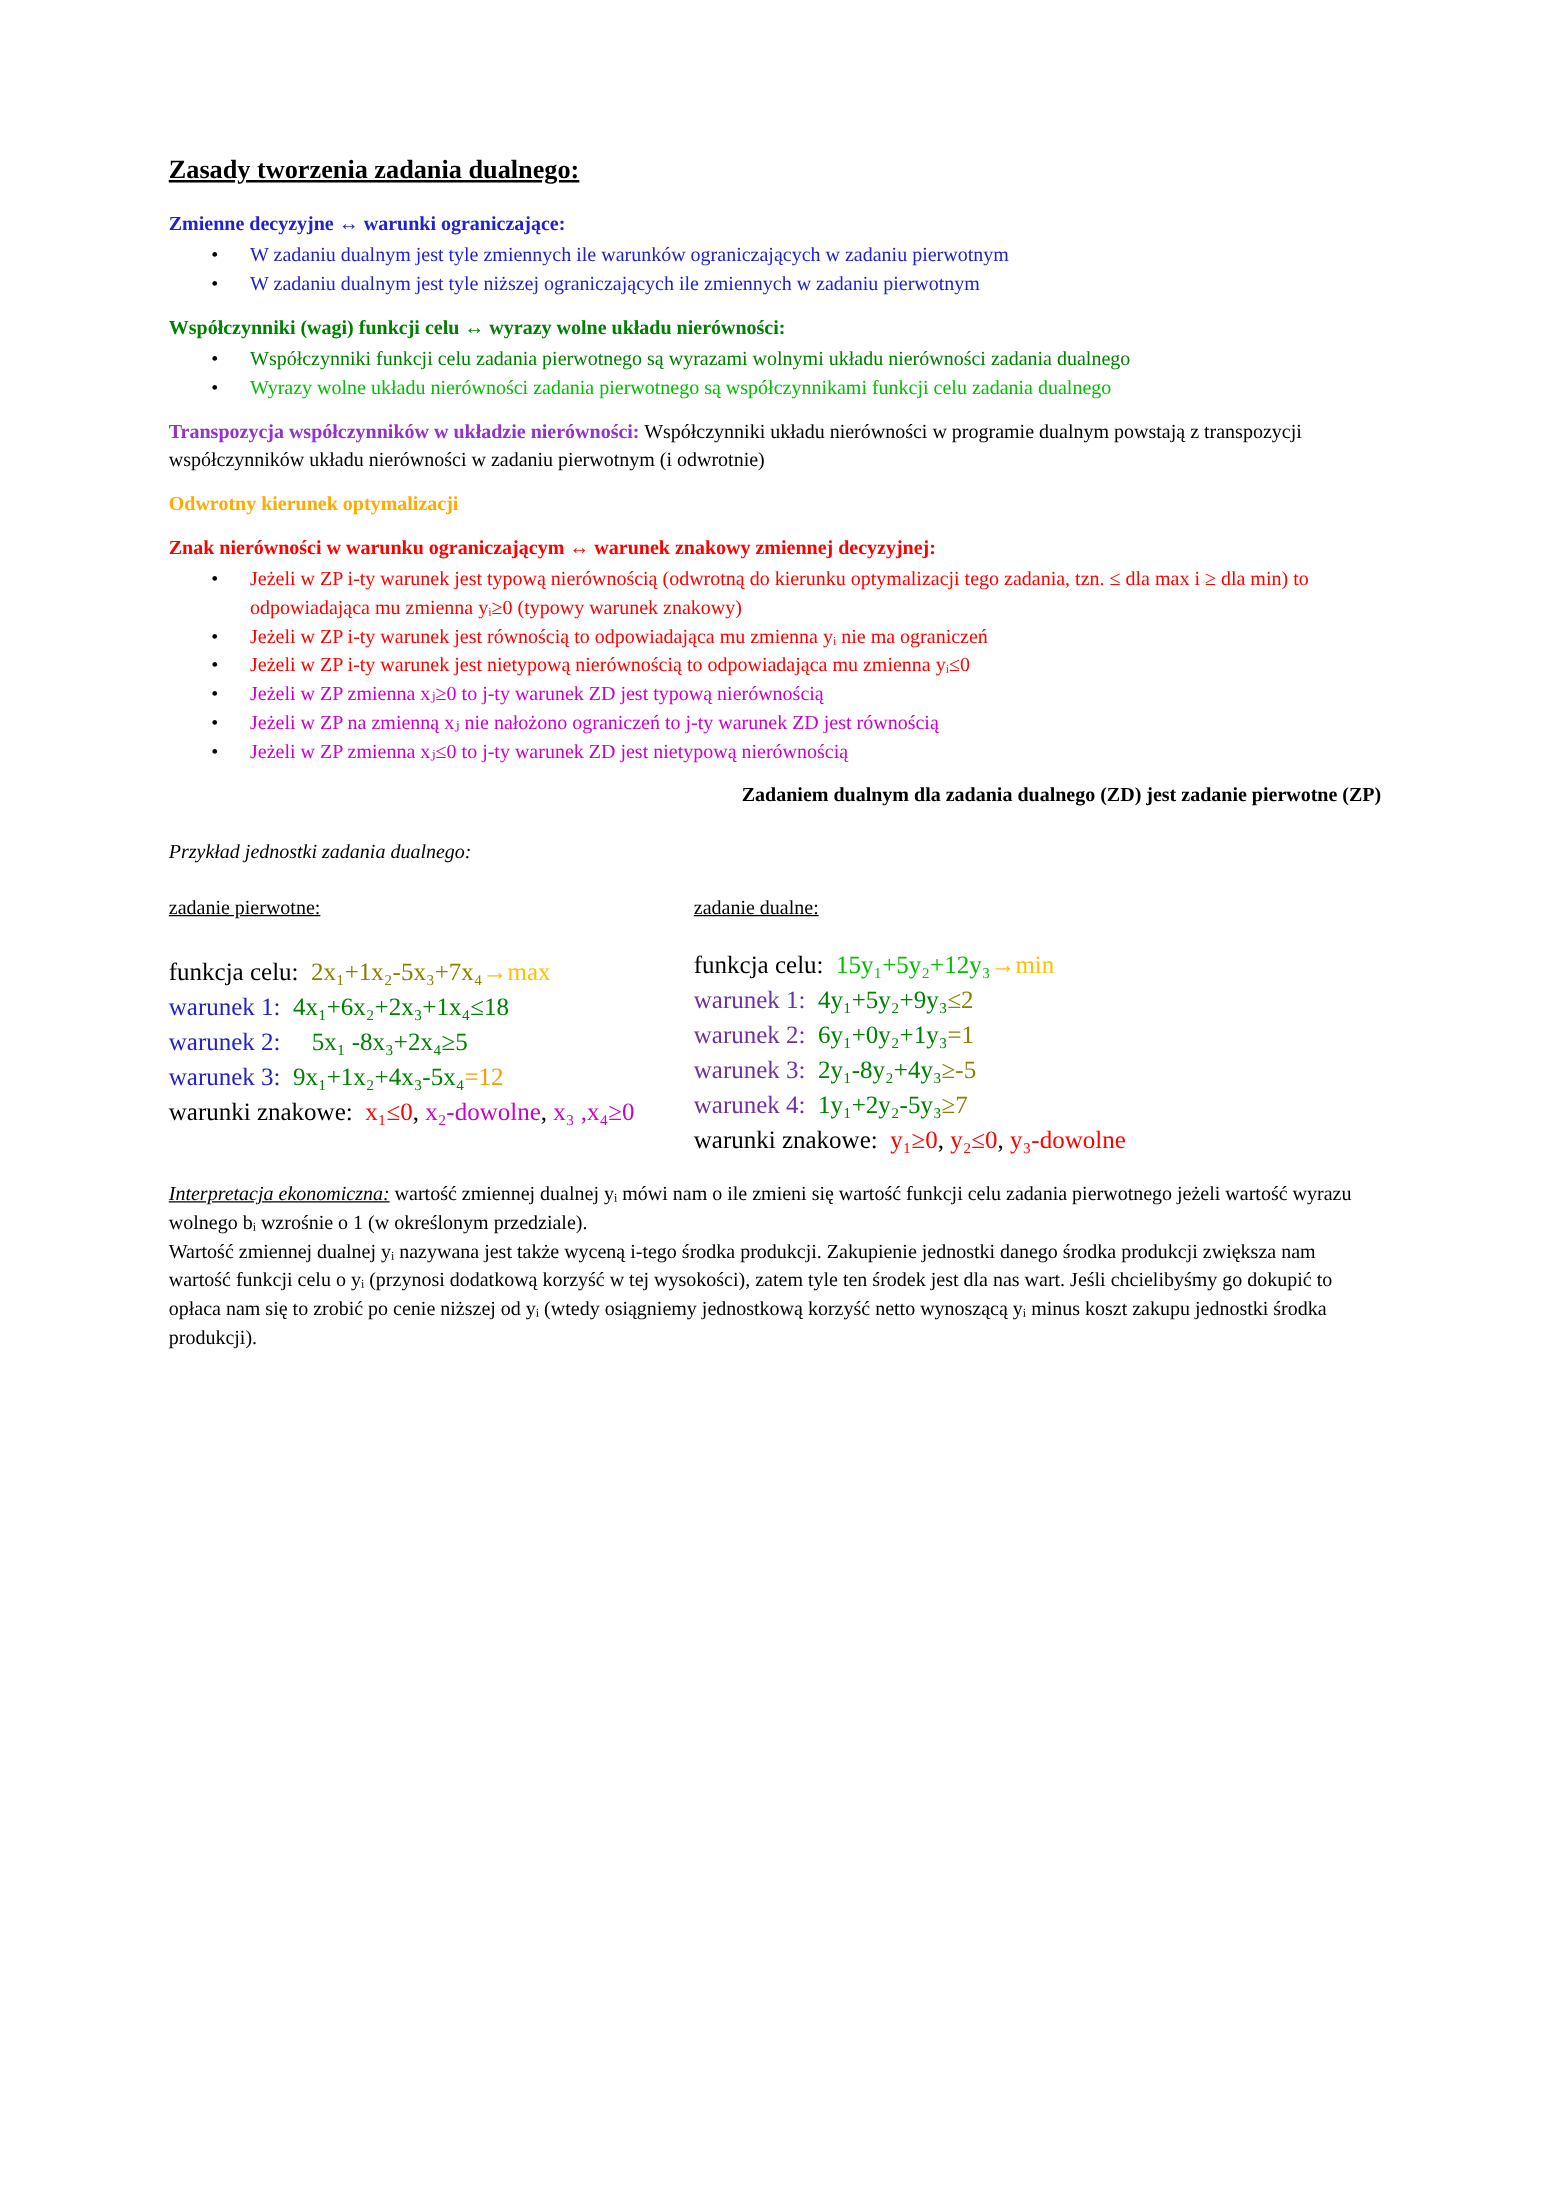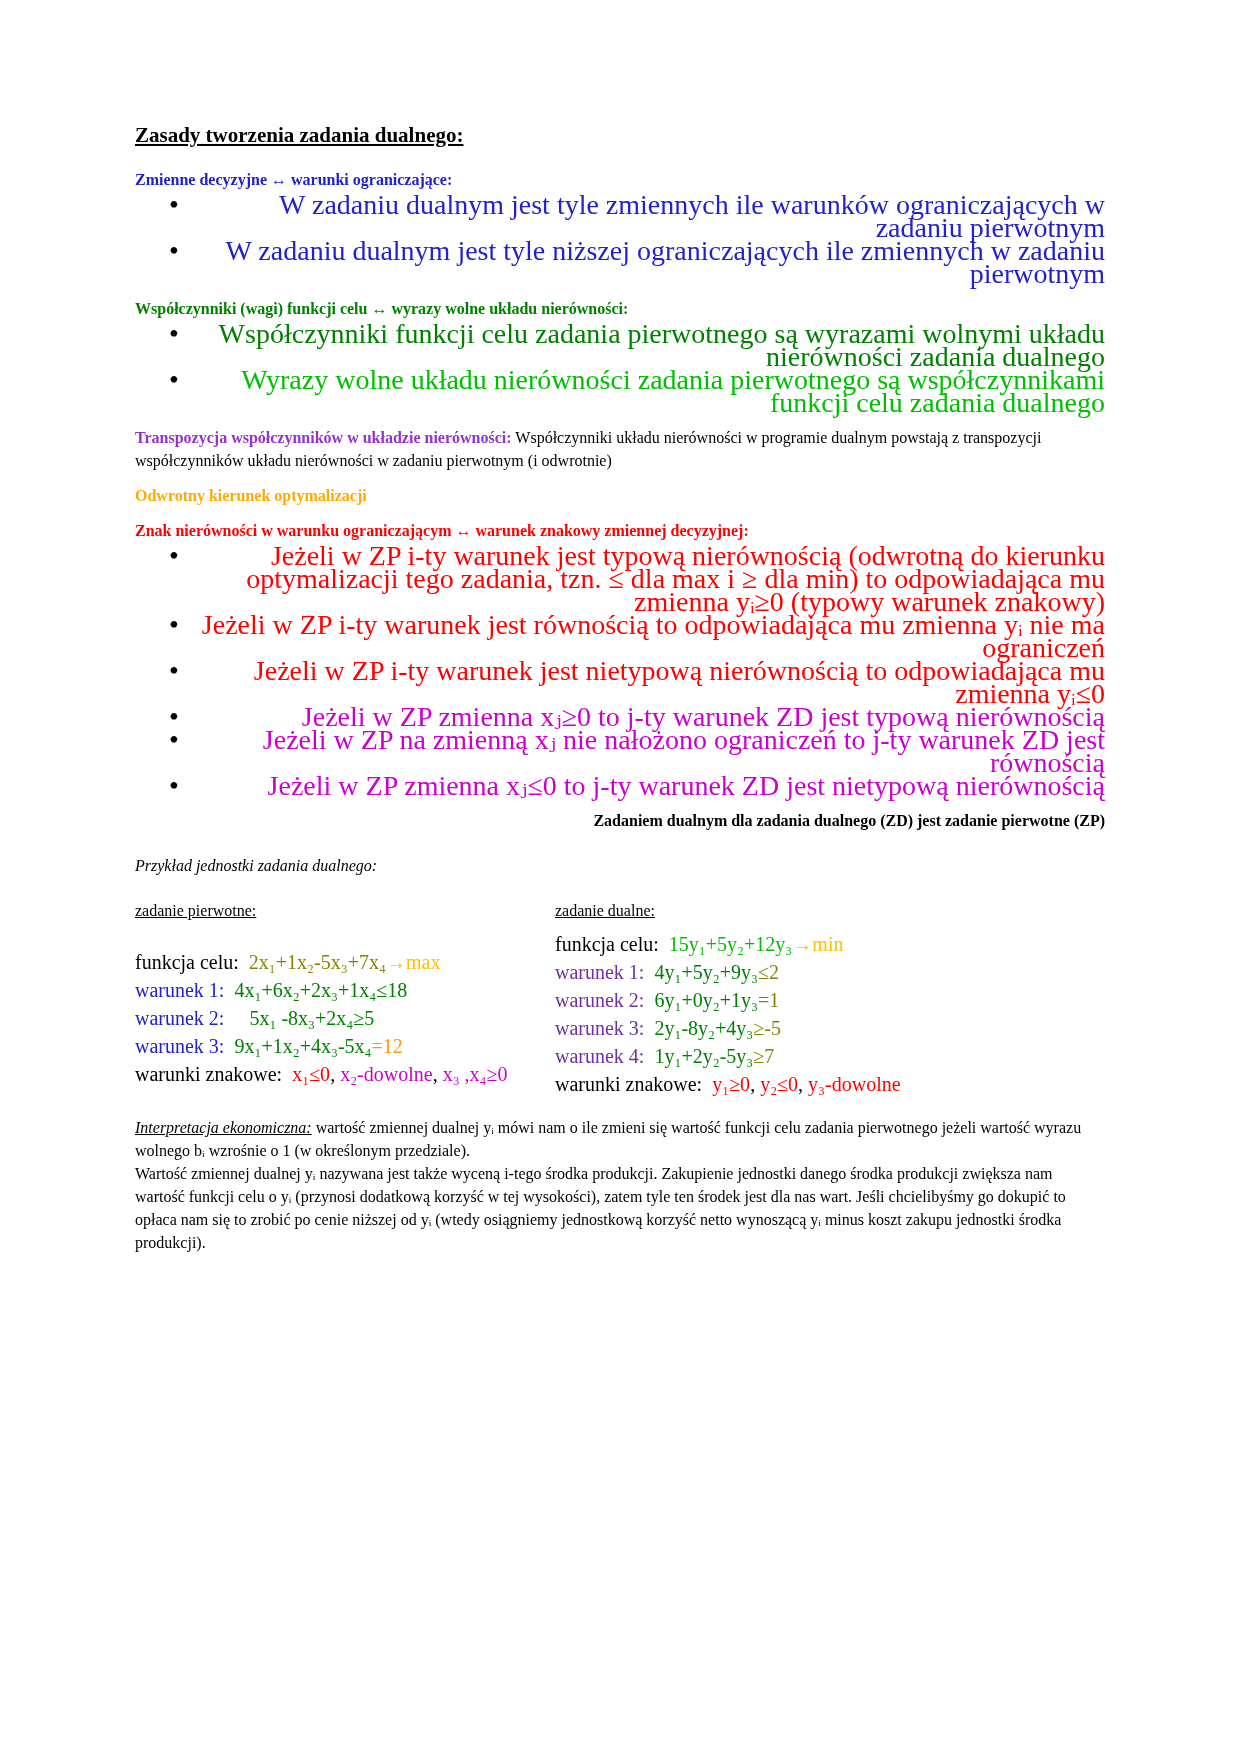--- a/index.html
+++ b/index.html
@@ -8,21 +8,21 @@
     padding:122px 135px 0 135px; background:#ffffff; overflow:hidden;
     font-family:"Liberation Serif","DejaVu Serif",serif; color:#000;
   }
   .title { font-size:21px; line-height:26px; font-weight:bold; text-decoration:underline; margin:0 0 20px 0; }
   p { font-size:16px; line-height:23px; margin:0; }
   .h { font-weight:bold; margin:0 0 2px 0; }
   .para { margin:0 0 12px 0; }
   .b { font-weight:bold;text-align:right; }
   .it { font-style:italic; }
   ul.bullets { list-style:none; margin:0 0 12px 0; padding:0; }
-  ul.bullets li { position:relative; padding-left:65px; font-size:28px; line-height:23px;text-align:right; }
+  ul.bullets li { position:relative; padding-left:65px; font-size:16px; line-height:23px; }
   ul.bullets li::before { content:"\2022"; position:absolute; left:34px; top:0; color:#000; }
 
   .c-blue    { color:#2121cd; }
   .c-green   { color:#008000; }
   .c-green2  { color:#00bf00; }
   .c-purple  { color:#9333cc; }
   .c-dpurple { color:#7030a0; }
   .c-orange  { color:#ffaa00; }
   .c-red     { color:#ff0000; }
   .c-magenta { color:#cc00cc; }
@@ -30,21 +30,21 @@
   .c-gold    { color:#ffc000; }
   .c-onum    { color:#ff9900; }
   .c-black   { color:#000000; }
 
   .intro { margin:10px 0 22px 0; }
   .columns { display:flex; margin:8px 0 18px 0; }
   .col-left { width:420px; flex:none; }
   .col-right { flex:1; }
   .col-title { text-decoration:underline; margin:0; }
   .left-body { margin-top:26px; }
-  .right-body { margin-top:8px; }
+  .right-body { margin-top:20px; }
   .fline { white-space:pre-wrap; font-size:20px; line-height:28px; margin:0; }
   .flabel { margin-right:10px; }
   .lead { font-style:italic; text-decoration:underline; }
   .interp { margin-top:4px; }
 </style>
 </head>
 <body>
 
 <div class="page">
 

